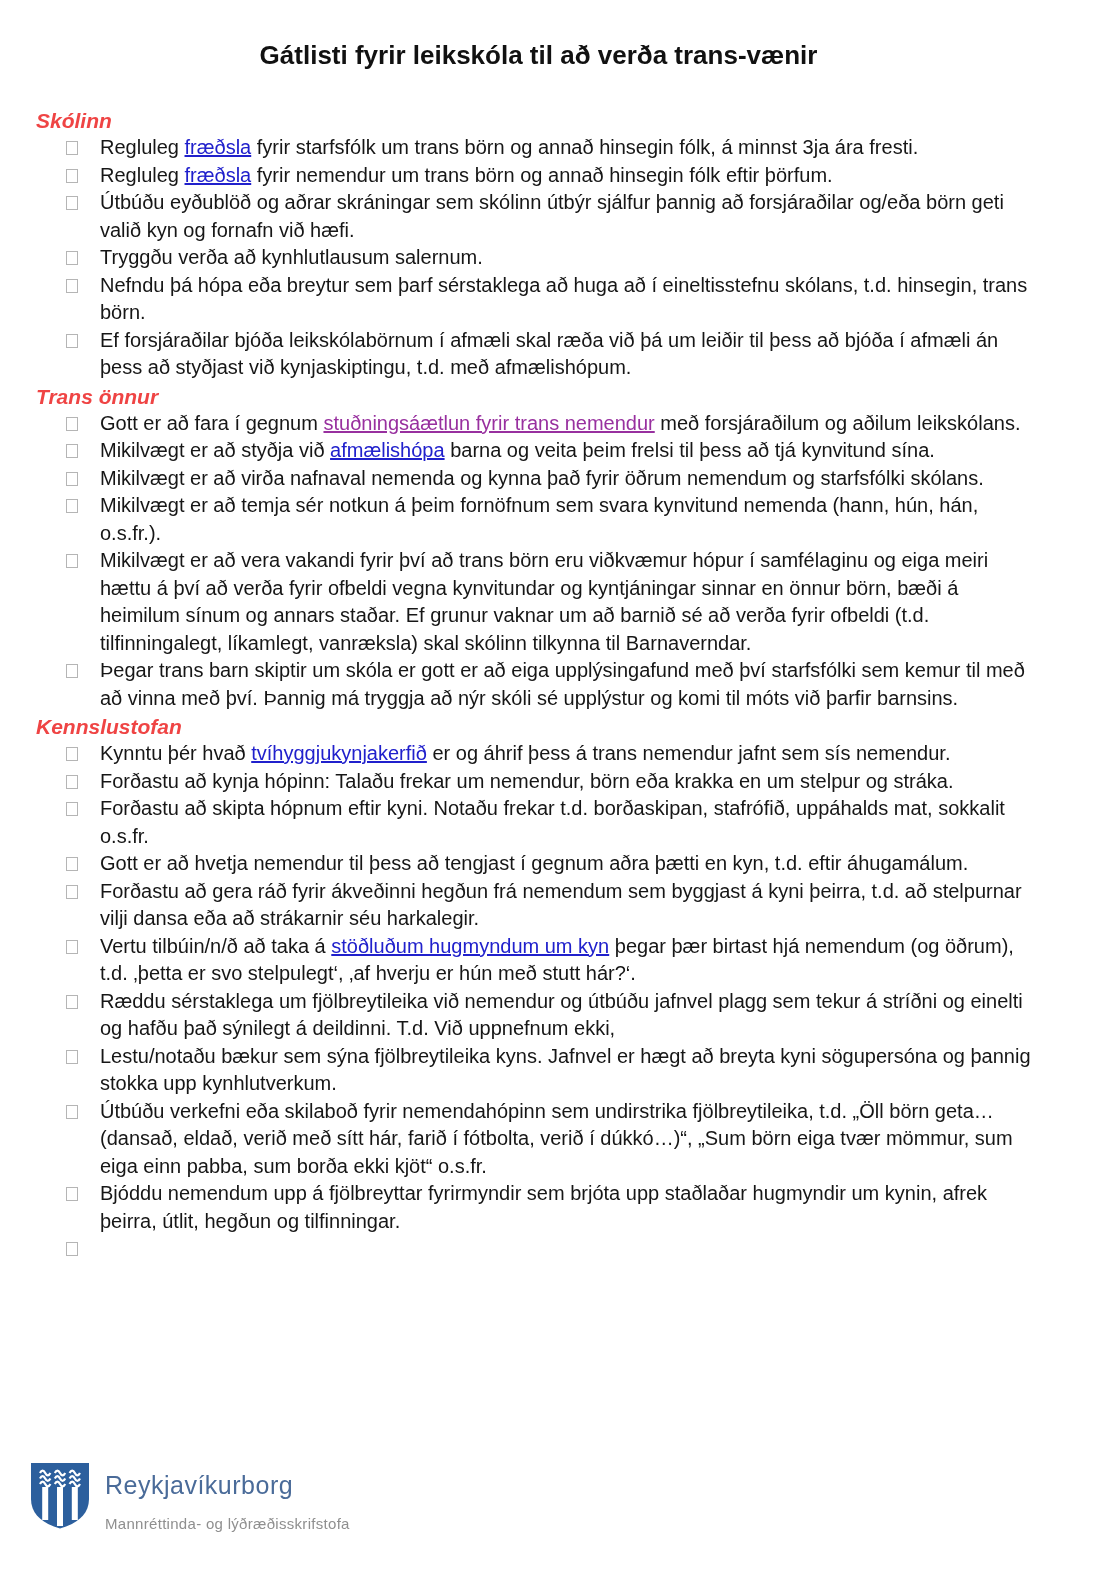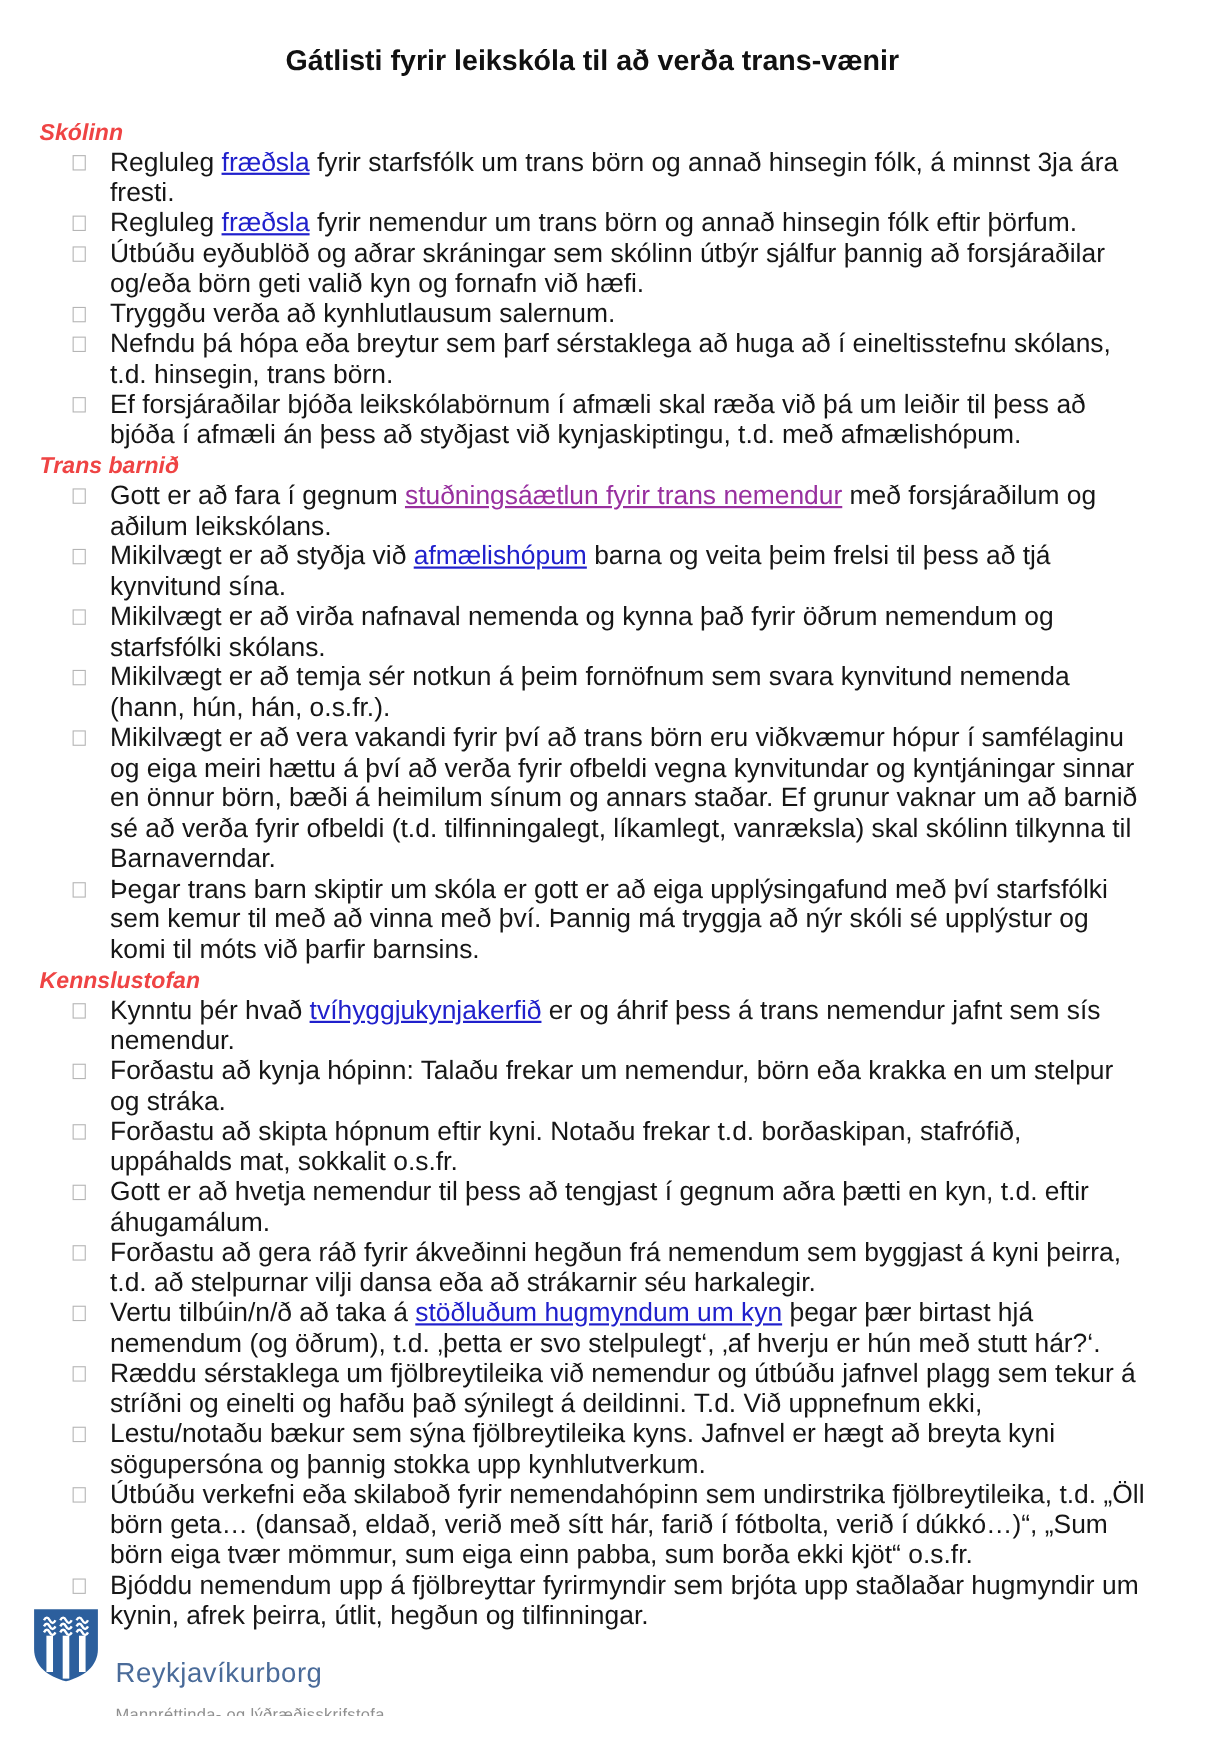--- a/index.html
+++ b/index.html
@@ -25,21 +25,21 @@
     font-weight:bold;
     font-style:italic;
     line-height:27px;
     margin:0;
     color:#ef4444;
   }
   ul.checklist { list-style:none; margin:0 0 1px 0; padding:0; }
   ul.checklist li {
     position:relative;
     padding-left:64px;
-    font-size:24px;
+    font-size:20px;
     line-height:27.5px;
     color:#161616;
   }
   .cb {
     position:absolute;
     left:30px;
     top:7px;
     width:12px;
     height:14px;
     border:1px solid #b5b5b5;
@@ -56,21 +56,20 @@
     display:flex;
     align-items:flex-start;
     gap:15px;
   }
   .logo-text { margin-top:9px; }
   .org {
     font-size:25px;
     color:var(--logo-name, #4a6b99);
     letter-spacing:0.5px;
     line-height:28px;
-    margin-top:36px;
   }
   .dept {
     font-size:15px;
     color:var(--logo-sub, #8f8f8f);
     letter-spacing:0.3px;
     margin-top:16px;
   }
 </style>
 </head>
 <body>
@@ -81,24 +80,24 @@
     <div>
         <div class="sec-heading">Skólinn</div>
         <ul class="checklist">
           <li><span class="cb"></span><span class="txt">Regluleg <a class="lnk">fræðsla</a> fyrir starfsfólk um trans börn og annað hinsegin fólk, á minnst 3ja ára fresti.</span></li>
           <li><span class="cb"></span><span class="txt">Regluleg <a class="lnk">fræðsla</a> fyrir nemendur um trans börn og annað hinsegin fólk eftir þörfum.</span></li>
           <li><span class="cb"></span><span class="txt">Útbúðu eyðublöð og aðrar skráningar sem skólinn útbýr sjálfur þannig að forsjáraðilar og/eða börn geti valið kyn og fornafn við hæfi.</span></li>
           <li><span class="cb"></span><span class="txt">Tryggðu verða að kynhlutlausum salernum.</span></li>
           <li><span class="cb"></span><span class="txt">Nefndu þá hópa eða breytur sem þarf sérstaklega að huga að í eineltisstefnu skólans, t.d. hinsegin, trans börn.</span></li>
           <li><span class="cb"></span><span class="txt">Ef forsjáraðilar bjóða leikskólabörnum í afmæli skal ræða við þá um leiðir til þess að bjóða í afmæli án þess að styðjast við kynjaskiptingu, t.d. með afmælishópum.</span></li>
         </ul>
-        <div class="sec-heading">Trans barnið</div>
+        <div class="sec-heading">Trans önnur</div>
         <ul class="checklist">
           <li><span class="cb"></span><span class="txt">Gott er að fara í gegnum <a class="vlnk">stuðningsáætlun fyrir trans nemendur</a> með forsjáraðilum og aðilum leikskólans.</span></li>
-          <li><span class="cb"></span><span class="txt">Mikilvægt er að styðja við <a class="lnk">afmælishópum</a> barna og veita þeim frelsi til þess að tjá kynvitund sína.</span></li>
+          <li><span class="cb"></span><span class="txt">Mikilvægt er að styðja við <a class="lnk">afmælishópa</a> barna og veita þeim frelsi til þess að tjá kynvitund sína.</span></li>
           <li><span class="cb"></span><span class="txt">Mikilvægt er að virða nafnaval nemenda og kynna það fyrir öðrum nemendum og starfsfólki skólans.</span></li>
           <li><span class="cb"></span><span class="txt">Mikilvægt er að temja sér notkun á þeim fornöfnum sem svara kynvitund nemenda (hann, hún, hán, o.s.fr.).</span></li>
           <li><span class="cb"></span><span class="txt">Mikilvægt er að vera vakandi fyrir því að trans börn eru viðkvæmur hópur í samfélaginu og eiga meiri hættu á því að verða fyrir ofbeldi vegna kynvitundar og kyntjáningar sinnar en önnur börn, bæði á heimilum sínum og annars staðar. Ef grunur vaknar um að barnið sé að verða fyrir ofbeldi (t.d. tilfinningalegt, líkamlegt, vanræksla) skal skólinn tilkynna til Barnaverndar.</span></li>
           <li><span class="cb"></span><span class="txt">Þegar trans barn skiptir um skóla er gott er að eiga upplýsingafund með því starfsfólki sem kemur til með að vinna með því. Þannig má tryggja að nýr skóli sé upplýstur og komi til móts við þarfir barnsins.</span></li>
         </ul>
         <div class="sec-heading">Kennslustofan</div>
         <ul class="checklist">
           <li><span class="cb"></span><span class="txt">Kynntu þér hvað <a class="lnk">tvíhyggjukynjakerfið</a> er og áhrif þess á trans nemendur jafnt sem sís nemendur.</span></li>
           <li><span class="cb"></span><span class="txt">Forðastu að kynja hópinn: Talaðu frekar um nemendur, börn eða krakka en um stelpur og stráka.</span></li>
           <li><span class="cb"></span><span class="txt">Forðastu að skipta hópnum eftir kyni. Notaðu frekar t.d. borðaskipan, stafrófið, uppáhalds mat, sokkalit o.s.fr.</span></li>

